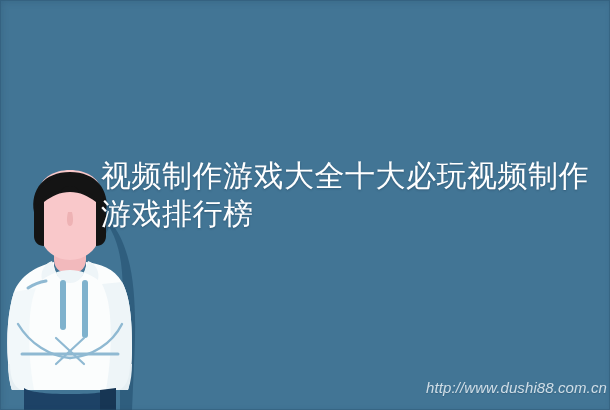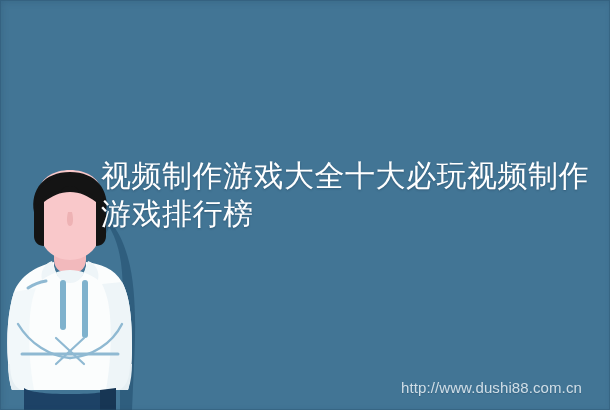--- a/index.html
+++ b/index.html
@@ -37,28 +37,29 @@
     color: #ffffff;
     font-weight: 400;
     text-shadow: 0 1px 2px rgba(30,60,85,0.45);
     white-space: normal;
     margin-top: 16px;
   }
 
   
   #watermark {
     position: absolute;
-    left: 401px;
+    left: 426px;
     top: 379px;
     font-size: 15px;
     line-height: 17px;
     color: #dce7ee;
     opacity: 0.92;
     letter-spacing: 0.1px;
     text-shadow: 0 1px 1px rgba(30,60,85,0.35);
+    font-style: italic;
   }
 
   
   #figure {
     position: absolute;
     left: 0px;
     top: 168px;
     width: 150px;
     height: 242px;
   }

